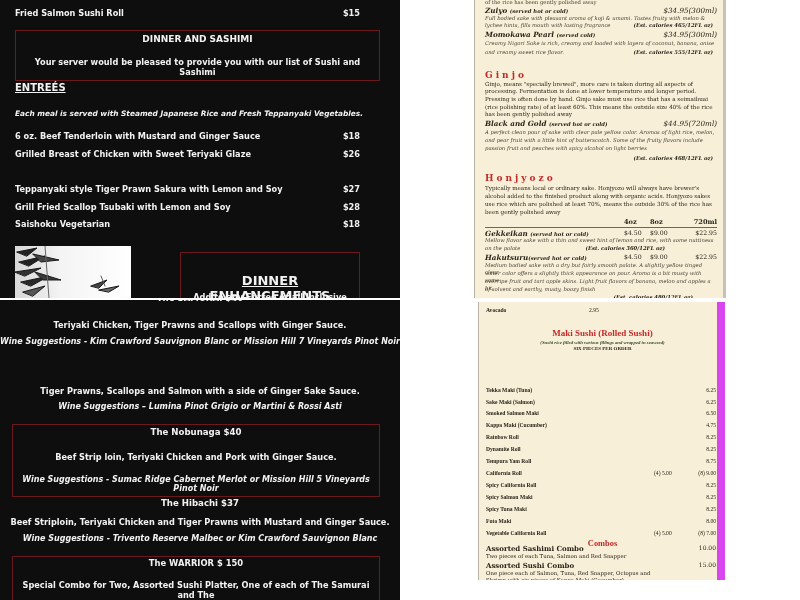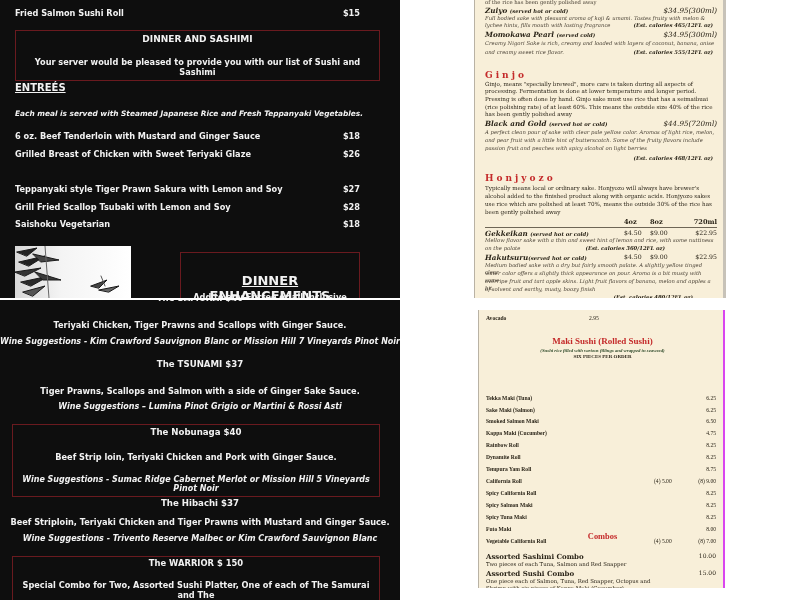--- a/index.html
+++ b/index.html
@@ -21,21 +21,21 @@
   .heading-u { text-decoration: underline; }
 
   .abs { position: absolute; }
 
   .bamboo { position: absolute; left: 15px; top: 246px; width: 116px; height: 52px; background: linear-gradient(90deg, #d8d8d8 0%, #f4f4f4 40%, #ffffff 100%); overflow: hidden; }
   .bamboo svg { display: block; }
 
   
   .parch { position: absolute; background: #f8efd9; color: #2a2418; font-family: "DejaVu Serif", serif; overflow: hidden; border-left: 1px solid #b9b2a4; }
   #parch-top { left: 474px; top: 0; width: 252px; height: 298px; border-right: 3px solid #c7c2b8; }
-  #parch-bottom { left: 478px; top: 310px; width: 247px; height: 278px; border-right: 2px solid #d946ef; }
+  #parch-bottom { left: 478px; top: 302px; width: 247px; height: 278px; border-right: 8px solid #d946ef; }
 
   .p-text { position: absolute; left: 10px; width: 232px; font-size: 5.6px; line-height: 7.2px; }
   .p-desc { position: absolute; left: 10px; width: 232px; font-size: 5.3px; line-height: 7px; font-style: italic; color: #4a4236; }
   .p-item { position: absolute; left: 10px; width: 232px; font-size: 7.2px; font-weight: bold; font-style: italic; display: flex; justify-content: space-between; }
   .p-item .sv { font-size: 5.3px; }
   .p-item .pr { font-weight: normal; font-style: italic; }
   .p-cal { position: absolute; right: 10px; font-size: 5.3px; font-weight: bold; font-style: italic; }
   .p-sec { position: absolute; left: 10px; font-size: 9px; font-weight: bold; color: #c42a2a; letter-spacing: 3px; }
 
   .m-row { position: absolute; left: 7px; width: 230px; font-size: 5.6px; font-weight: bold; font-family: "Liberation Serif", serif; }
@@ -110,21 +110,20 @@
   </div>
 </div>
 
 <div class="sep"></div>
 
 <div id="dark-bottom" class="dark">
   <div class="abs center" style="left:0; width:400px; top:-7px; font-size:8.6px;">The SAMURAI $40</div>
   <div class="abs center" style="left:0; width:400px; top:20px; font-size:8.2px;">Teriyaki Chicken, Tiger Prawns and Scallops with Ginger Sauce.</div>
   <div class="abs center italic" style="left:0; width:400px; top:37px; font-size:8px;">Wine Suggestions - Kim Crawford Sauvignon Blanc or Mission Hill 7 Vineyards Pinot Noir</div>
 
-  <div class="abs center" style="left:0; width:400px; top:59px; font-size:8.6px;">The TSUNAMI $37</div>
   <div class="abs center" style="left:0; width:400px; top:86px; font-size:8.2px;">Tiger Prawns, Scallops and Salmon with a side of Ginger Sake Sauce.</div>
   <div class="abs center italic" style="left:0; width:400px; top:102px; font-size:8px;">Wine Suggestions – Lumina Pinot Grigio or Martini &amp; Rossi Asti</div>
 
   <div class="redbox" style="left:12px; top:124px; width:368px; height:73px;">
     <div class="abs center" style="left:0; width:100%; top:2px; font-size:8.6px;">The Nobunaga $40</div>
     <div class="abs center" style="left:0; width:100%; top:27px; font-size:8.2px;">Beef Strip loin, Teriyaki Chicken and Pork with Ginger Sauce.</div>
     <div class="abs center italic" style="left:0; width:100%; top:50px; font-size:8px;">Wine Suggestions - Sumac Ridge Cabernet Merlot or Mission Hill 5 Vineyards Pinot Noir</div>
   </div>
 
   <div class="abs center" style="left:0; width:400px; top:198px; font-size:8.6px;">The Hibachi $37</div>
@@ -225,21 +224,21 @@
   <div class="m-row" style="top:156px;"><span>Tempura Yam Roll</span><span class="p4"></span><span class="p8">8.75</span></div>
   <div class="m-row" style="top:168px;"><span>California Roll</span><span class="p4">(4) 5.00</span><span class="p8">(8) 9.00</span></div>
   <div class="m-row" style="top:180px;"><span>Spicy California Roll</span><span class="p4"></span><span class="p8">8.25</span></div>
   <div class="m-row" style="top:192px;"><span>Spicy Salmon Maki</span><span class="p4"></span><span class="p8">8.25</span></div>
   <div class="m-row" style="top:204px;"><span>Spicy Tuna Maki</span><span class="p4"></span><span class="p8">8.25</span></div>
   <div class="m-row" style="top:216px;"><span>Futo Maki</span><span class="p4"></span><span class="p8">8.00</span></div>
   <div class="m-row" style="top:228px;"><span>Vegetable California Roll</span><span class="p4">(4) 5.00</span><span class="p8">(8) 7.00</span></div>
 
   <div class="m-title" style="top:222px; top:222px;"></div>
 
-  <div class="m-title" style="top:221px; font-size:8.4px; top:221px; margin-top:1px;">Combos</div>
+  <div class="m-title" style="top:221px; font-size:8.4px; top:221px; margin-top:16px;">Combos</div>
 
   <div class="c-name" style="top:242px;">
     <span>Assorted Sashimi Combo</span>
     <span class="pr">10.00</span>
   </div>
   <div class="c-desc" style="top:251px;">Two pieces of each Tuna, Salmon and Red Snapper</div>
 
   <div class="c-name" style="top:259px;">
     <span>Assorted Sushi Combo</span>
     <span class="pr">15.00</span>

